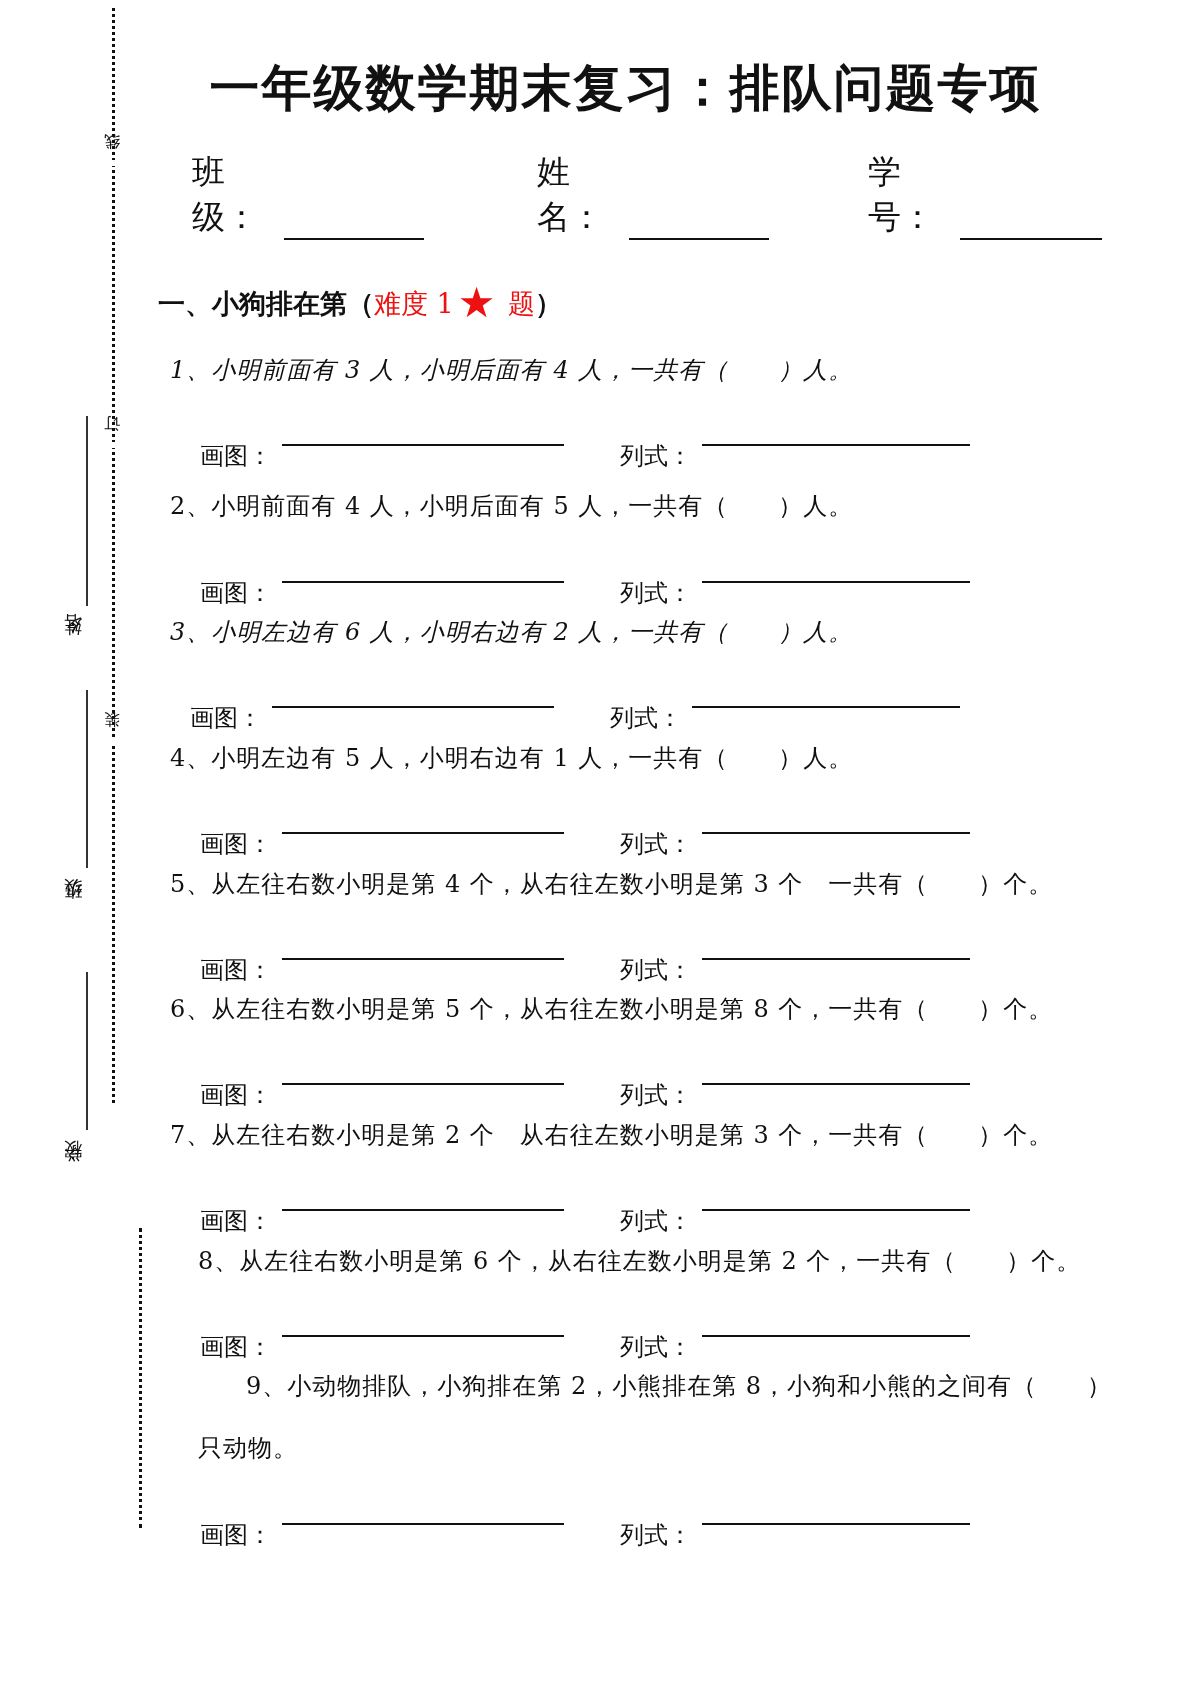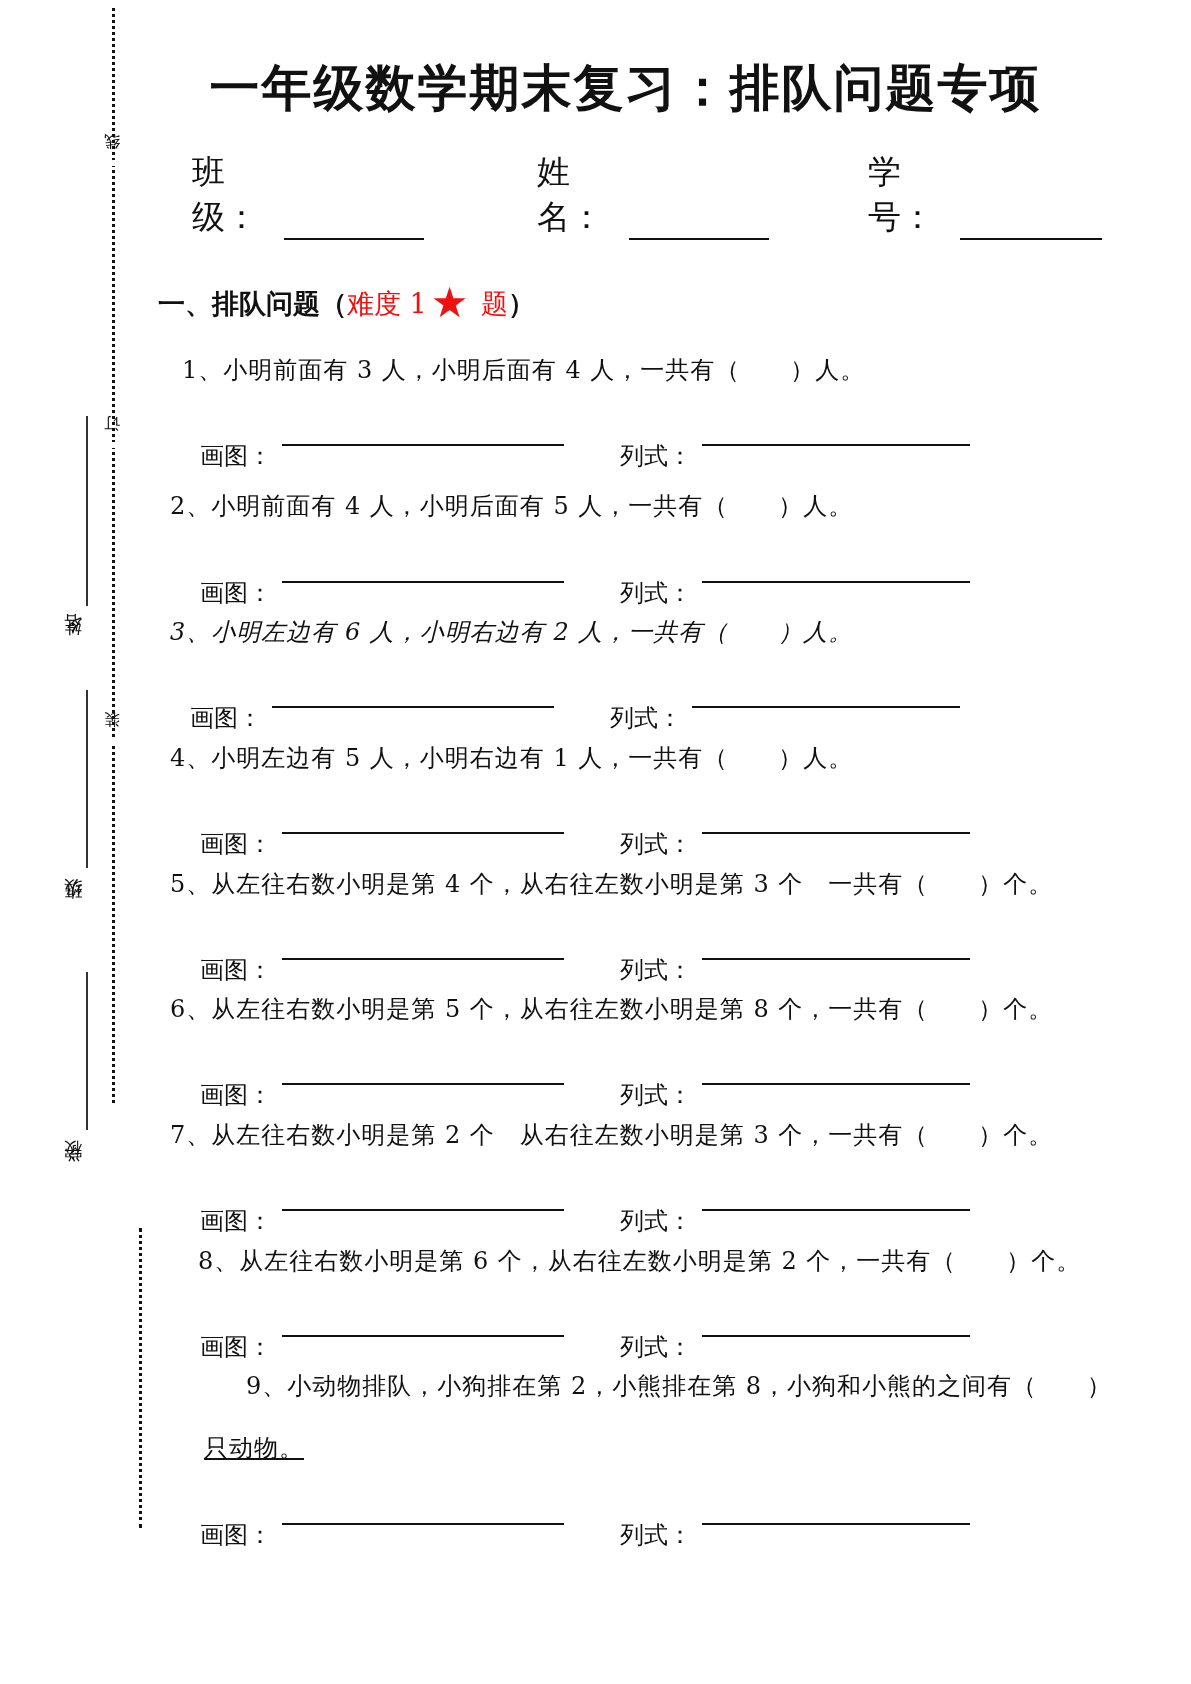--- a/index.html
+++ b/index.html
@@ -69,24 +69,24 @@
     <span>姓名：</span>
     <span class="info-line" style="width:160px;"></span>
   </div>
   <div class="info-field" style="left:868px;">
     <span>学号：</span>
     <span class="info-line" style="width:162px;"></span>
   </div>
 </div>
 
 <div class="section-head">
-  <span>一、排队问题（</span><span class="red">难度 1</span><span class="star">★</span><span class="red"> 题</span><span>）</span>
+  <span>一、小狗排在第（</span><span class="red">难度 1</span><span class="star">★</span><span class="red"> 题</span><span>）</span>
 </div>
 
-<div class="q" style="left:182px; top:354px;">1、小明前面有 3 人，小明后面有 4 人，一共有（　　）人。</div>
+<div class="q" style="left:170px; top:354px;font-style:italic;">1、小明前面有 3 人，小明后面有 4 人，一共有（　　）人。</div>
 <div class="work" style="left:0; top:416px;">
   <span class="lbl" style="left:200px;">画图：</span>
   <span class="ln" style="left:282px; top:28px; width:282px;"></span>
   <span class="lbl" style="left:620px;">列式：</span>
   <span class="ln" style="left:702px; top:28px; width:268px;"></span>
 </div>
 
 <div class="q" style="left:170px; top:490px;">2、小明前面有 4 人，小明后面有 5 人，一共有（　　）人。</div>
 <div class="work" style="left:0; top:553px;">
   <span class="lbl" style="left:200px;">画图：</span>
@@ -137,19 +137,19 @@
 
 <div class="q" style="left:198px; top:1245px;">8、从左往右数小明是第 6 个，从右往左数小明是第 2 个，一共有（　　）个。</div>
 <div class="work" style="left:0; top:1307px;">
   <span class="lbl" style="left:200px;">画图：</span>
   <span class="ln" style="left:282px; top:28px; width:282px;"></span>
   <span class="lbl" style="left:620px;">列式：</span>
   <span class="ln" style="left:702px; top:28px; width:268px;"></span>
 </div>
 
 <div class="q" style="left:198px; top:1370px;margin-left:48px;">9、小动物排队，小狗排在第 2，小熊排在第 8，小狗和小熊的之间有（　　）</div>
-<div class="q" style="left:204px; top:1432px;text-decoration:underline;">只动物。</div>
+<div class="q" style="left:198px; top:1432px;">只动物。</div>
 <div class="work" style="left:0; top:1495px;">
   <span class="lbl" style="left:200px;">画图：</span>
   <span class="ln" style="left:282px; top:28px; width:282px;"></span>
   <span class="lbl" style="left:620px;">列式：</span>
   <span class="ln" style="left:702px; top:28px; width:268px;"></span>
 </div>
 
 </body></html>

